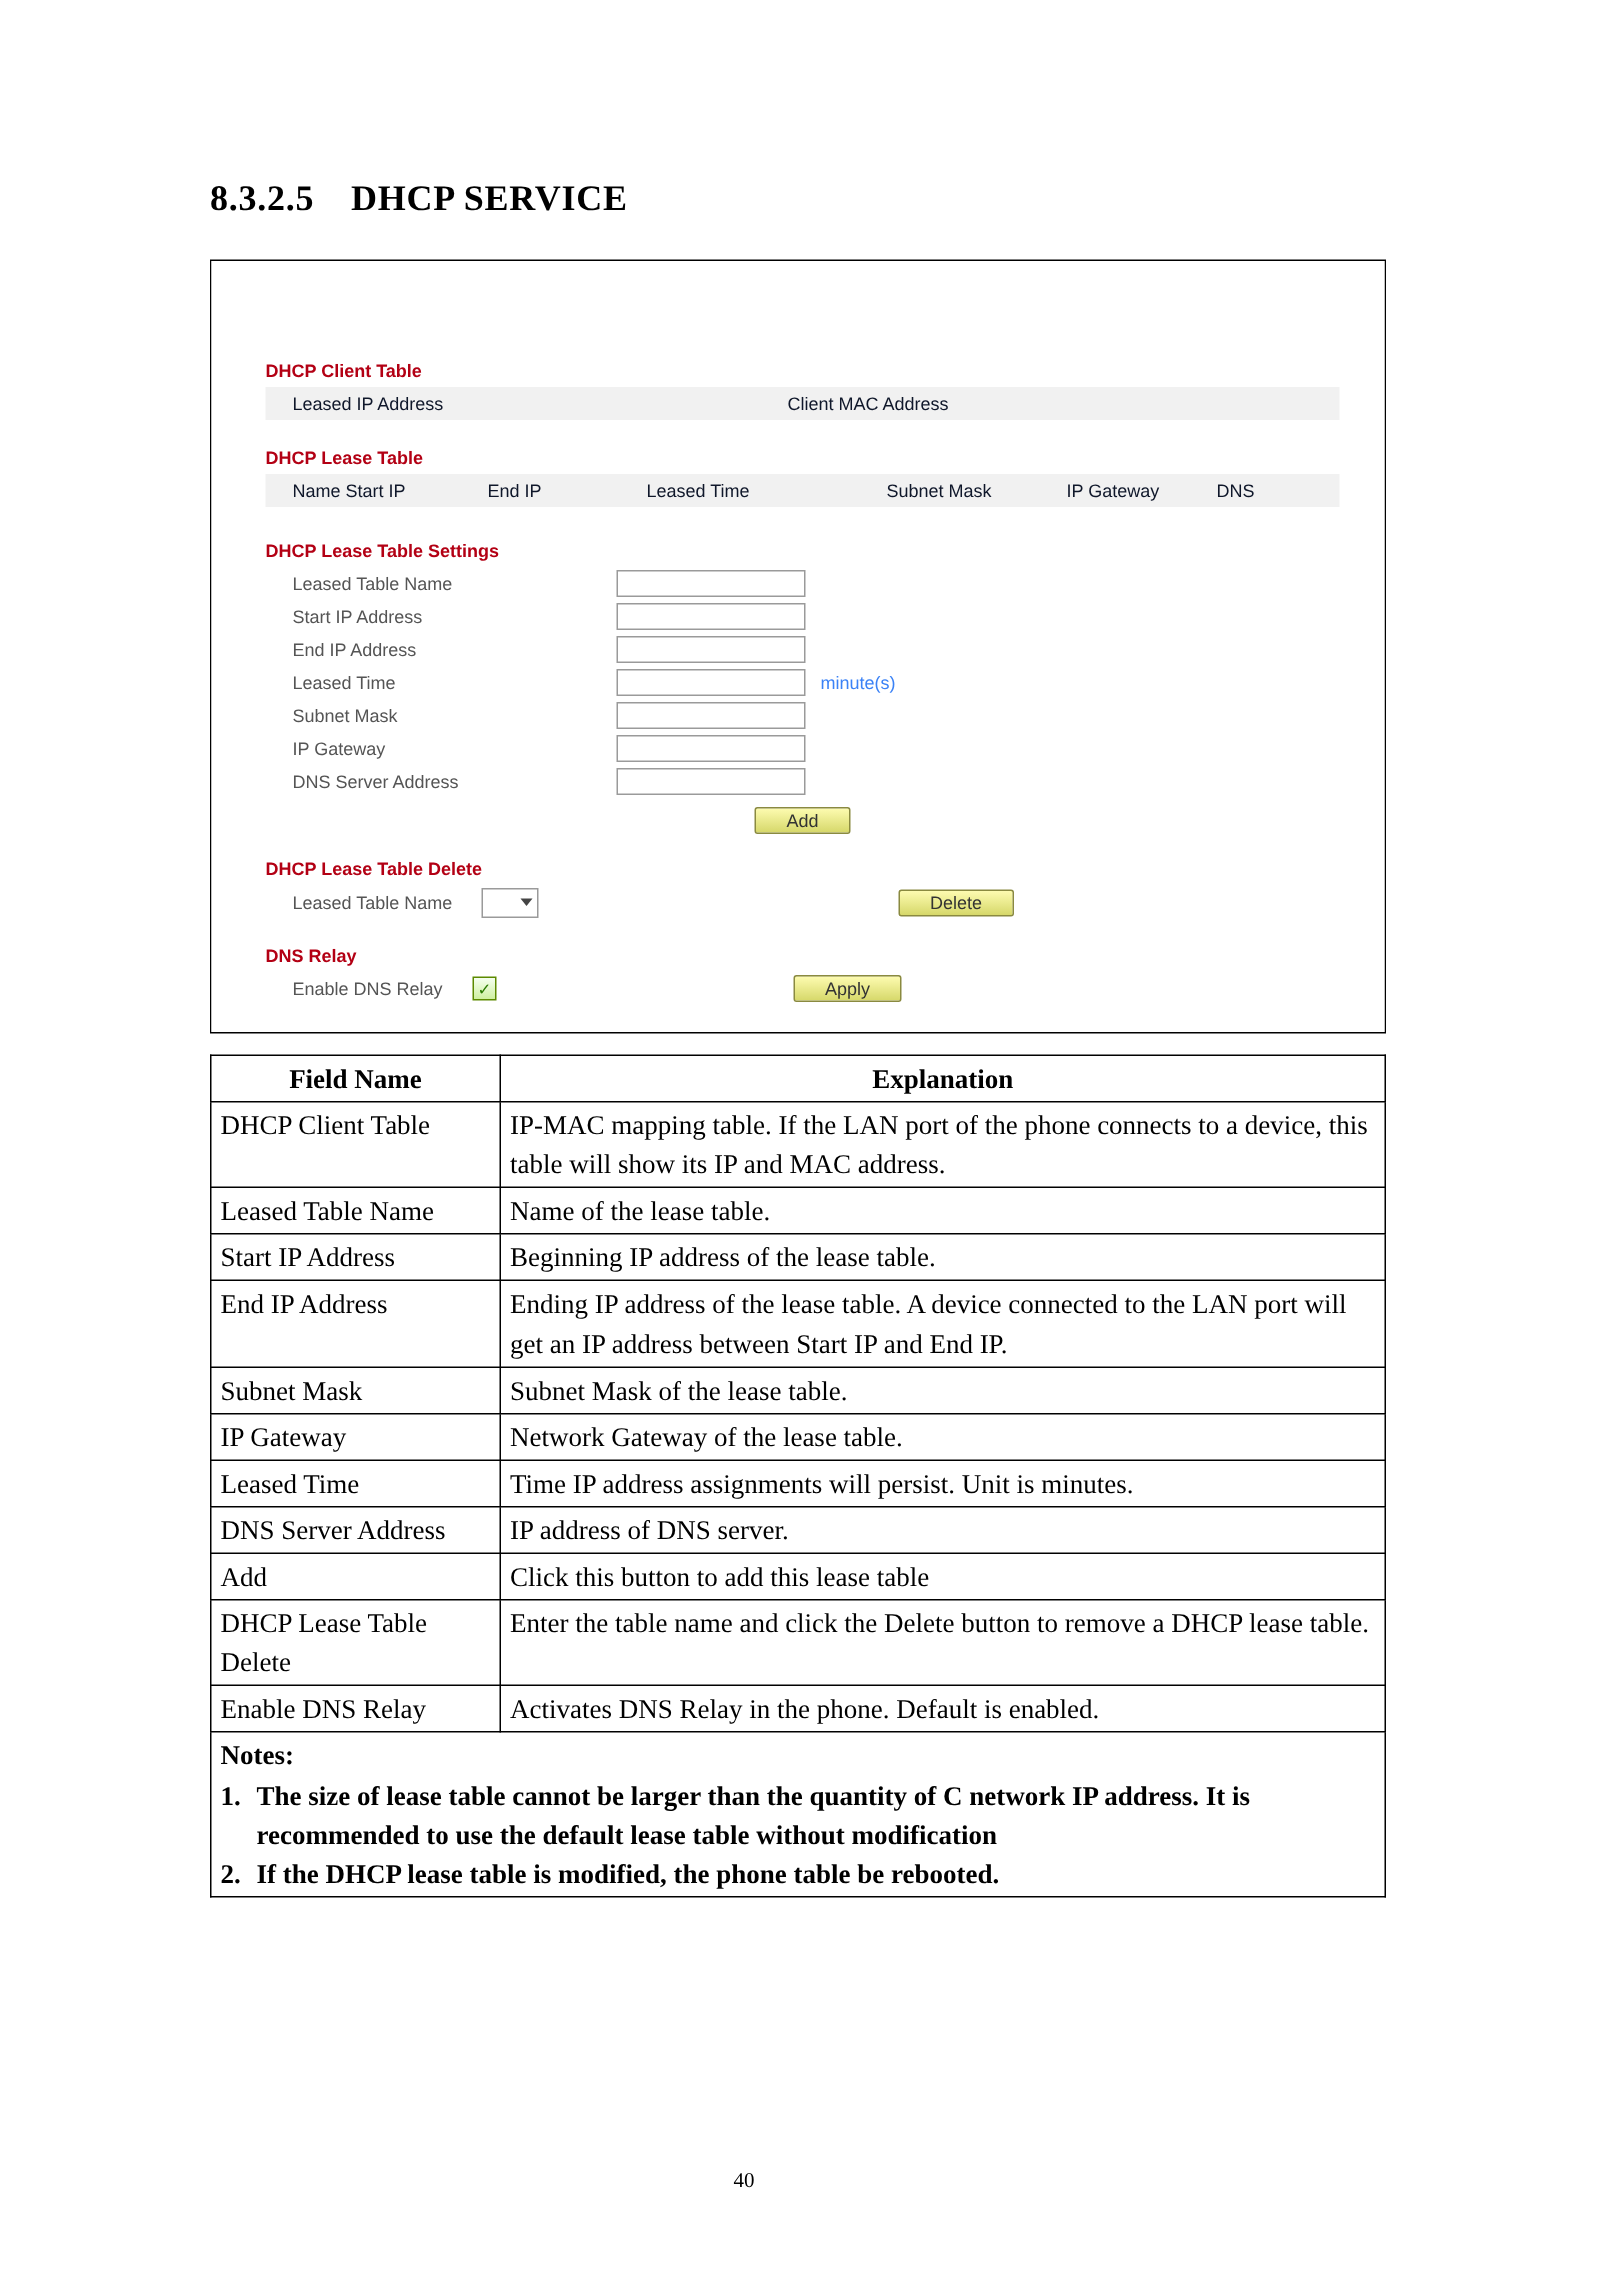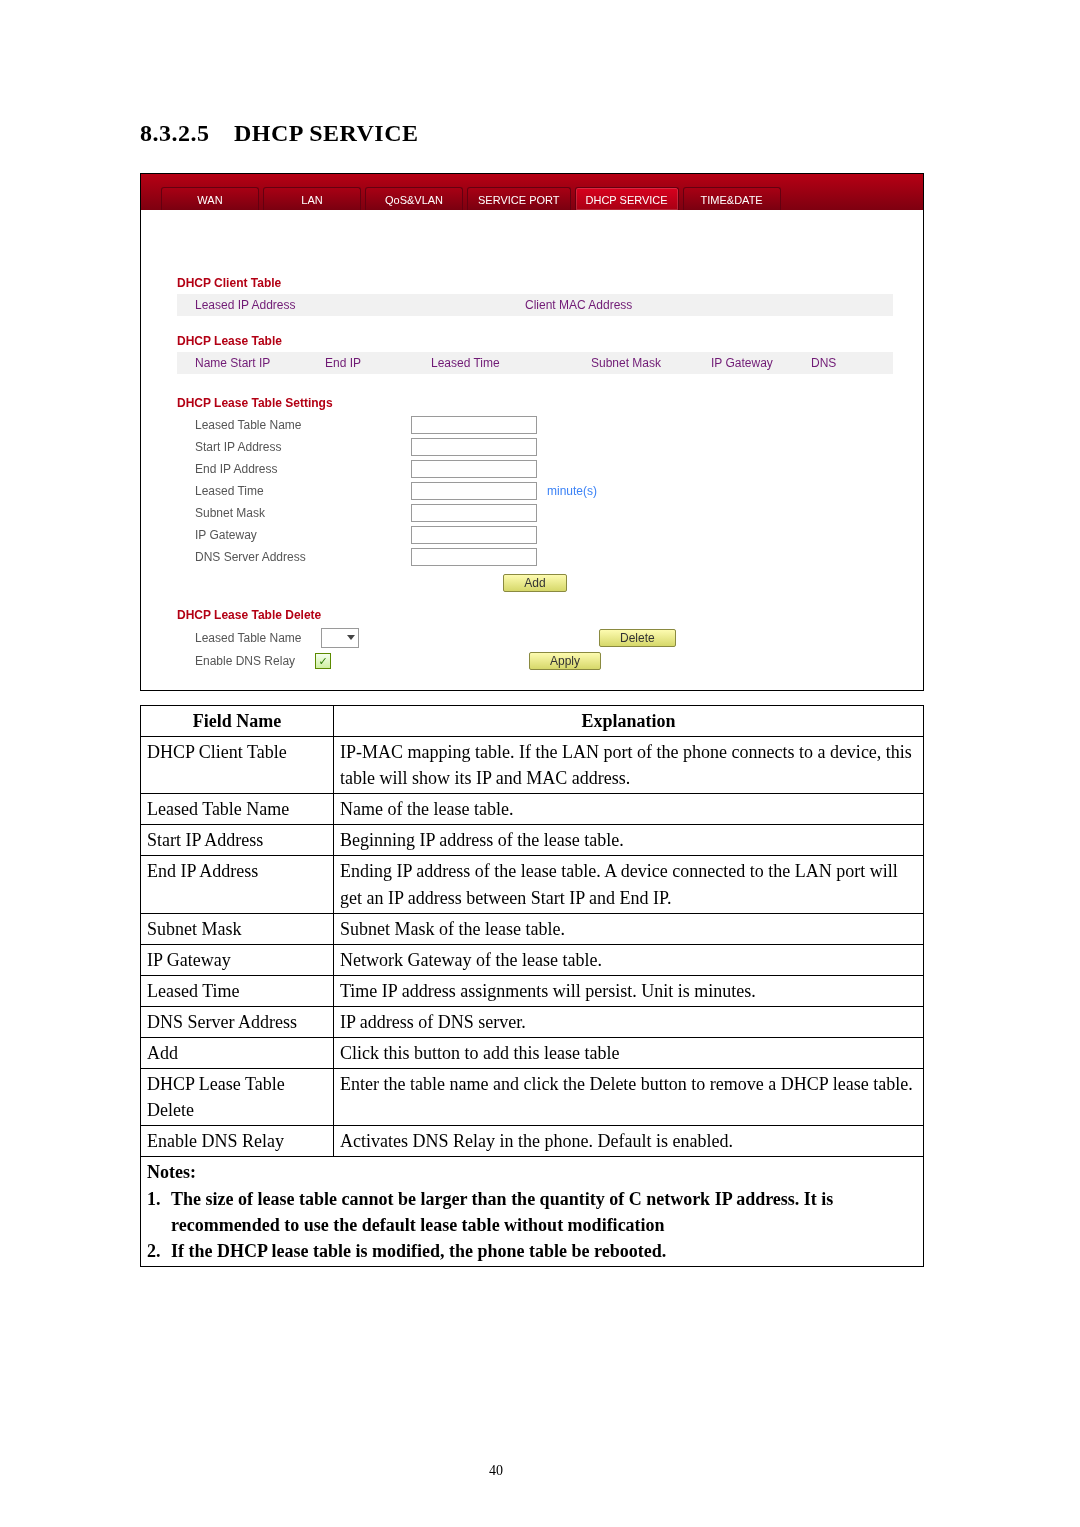--- a/index.html
+++ b/index.html
@@ -66,21 +66,21 @@
     color: #b30014;
     font-weight: bold;
     font-size: 12px;
     margin: 36px 0 4px 0;
   }
   .block-title.first { margin-top: 50px; }
 
   .hdr-row, .data-row {
     display: flex;
     font-size: 12px;
-    color: #701a75;
+    color: #0f172a;
   }
   .hdr-row {
     background: #f1f1f1;
     padding: 4px 0 4px 18px;
   }
   .client-col1 { width: 330px; }
   .client-col2 { flex: 1; }
 
   
   .lease-cols .c1 { width: 130px; }
@@ -181,46 +181,38 @@
   .notes-cell { padding: 2px 6px 4px 6px; font-weight: bold; }
   .notes-cell ol {
     margin: 0 0 0 18px;
     padding: 0;
   }
   .notes-cell li { padding-left: 6px; }
 
   .page-num {
     position: absolute;
     left: 0; right: 0;
-    bottom: 48px;
+    bottom: 64px;
     text-align: center;
     font-size: 14px;
     font-family: "Times New Roman", Times, serif;
   }
 </style>
 </head>
 <body>
 
 <div class="page">
 
   <h2 class="heading">
     <span class="num">8.3.2.5</span>
     <span>DHCP SERVICE</span>
   </h2>
 
   <div class="shot-wrap">
     <div class="shot">
-      <div class="tabbar">
-        <div class="tab">WAN</div>
-        <div class="tab">LAN</div>
-        <div class="tab">QoS&amp;VLAN</div>
-        <div class="tab">SERVICE PORT</div>
-        <div class="tab active">DHCP SERVICE</div>
-        <div class="tab">TIME&amp;DATE</div>
-      </div>
 
       <div class="panel-body">
 
         <div class="block-title first">DHCP Client Table</div>
         <div class="hdr-row">
           <div class="client-col1">Leased IP Address</div>
           <div class="client-col2">Client MAC Address</div>
         </div>
 
         <div class="block-title" style="margin-top:18px">DHCP Lease Table</div>
@@ -267,20 +259,21 @@
           <button class="act">Add</button>
         </div>
 
         <div class="block-title" style="margin-top:16px">DHCP Lease Table Delete</div>
         <div class="delete-row">
           <span class="lbl">Leased Table Name</span>
           <span class="inline-select"></span>
           <button class="act">Delete</button>
         </div>
 
+        <div class="block-title" style="margin-top:16px">DNS Relay</div>
         <div class="relay-row">
           <span class="lbl">Enable DNS Relay</span>
           <span class="chk">✓</span>
           <button class="act">Apply</button>
         </div>
 
       </div>
     </div>
   </div>
 

